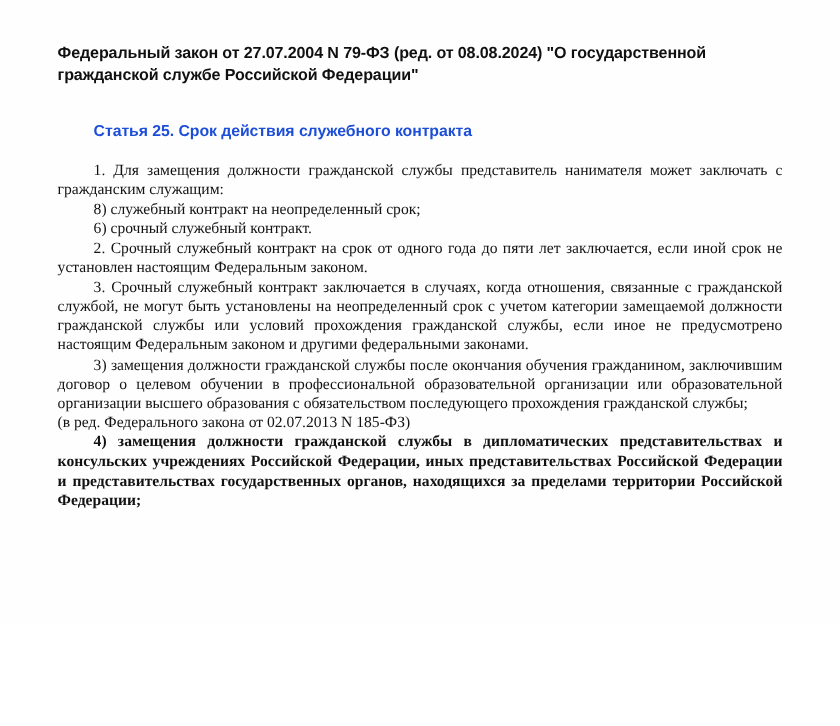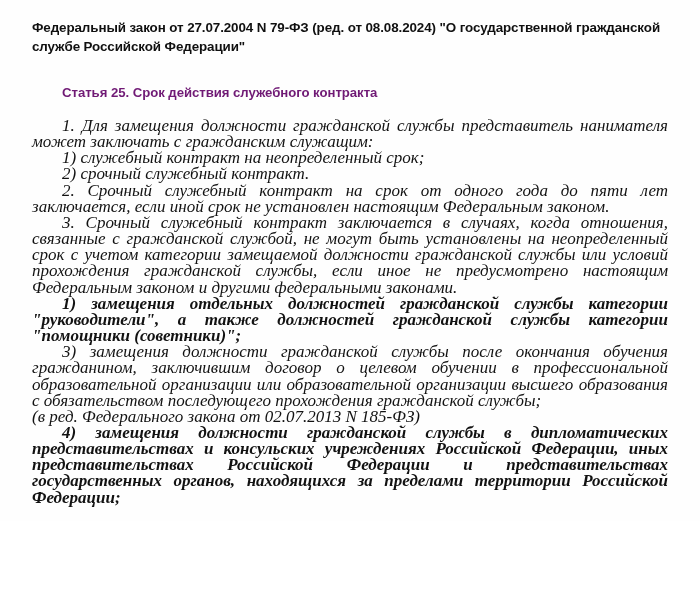--- a/index.html
+++ b/index.html
@@ -12,59 +12,58 @@
     height: 605px;
     overflow: hidden;
     font-family: "Liberation Serif", "DejaVu Serif", serif;
     color: #0d0d0d;
     -webkit-font-smoothing: antialiased;
   }
   .page {
     width: 700px;
     height: 521px;
     box-sizing: border-box;
-    padding: 0;
+    padding: 16px;
     position: relative;
     background: #fefefe;
   }
   .doc-title {
     font-family: "Liberation Sans", "DejaVu Sans", sans-serif;
     font-weight: bold;
     font-size: 13.4px;
     line-height: 19px;
     color: #101010;
     margin: 0;
     padding: 18px 32px 0 32px;
     letter-spacing: -0.1px;
     text-align: left;
   }
   .section-heading {
     font-family: "Liberation Sans", "DejaVu Sans", sans-serif;
     font-weight: bold;
     font-size: 13.2px;
     line-height: 18px;
-    color: #701a75;
+    color: #1d4ed8;
     margin: 0;
     padding: 28px 32px 0 62px;
     letter-spacing: -0.05px;
   }
   .body-block {
     padding: 0 32px 0 32px;
     margin-top: 16px;
   }
   p.para {
     margin: 0;
-    font-size: 17px;
+    font-size: 13px;
     line-height: 16.15px;
     text-align: justify;
     text-justify: inter-word;
     text-indent: 30px;
     hyphens: none;
     color: #121212;
-    font-style: italic;
   }
   p.para.bold {
     font-weight: bold;
   }
   p.para.noindent {
     text-indent: 0;
   }
   p.para:last-child {
     margin-bottom: 0;
   }
@@ -73,23 +72,22 @@
 <body>
 
 <div class="page">
 
   <h1 class="doc-title">Федеральный закон от 27.07.2004 N 79-ФЗ (ред. от 08.08.2024) "О государственной гражданской службе Российской Федерации"</h1>
 
   <h2 class="section-heading">Статья 25. Срок действия служебного контракта</h2>
 
   <div class="body-block">
     <p class="para">1. Для замещения должности гражданской службы представитель нанимателя может заключать с гражданским служащим:</p>
-    <p class="para">1) служебный контракт на неопределенный срок;</p>
-    <p class="para">2) срочный служебный контракт.</p>
+    <p class="para">8) служебный контракт на неопределенный срок;</p>
+    <p class="para">6) срочный служебный контракт.</p>
     <p class="para">2. Срочный служебный контракт на срок от одного года до пяти лет заключается, если иной срок не установлен настоящим Федеральным законом.</p>
     <p class="para">3. Срочный служебный контракт заключается в случаях, когда отношения, связанные с гражданской службой, не могут быть установлены на неопределенный срок с учетом категории замещаемой должности гражданской службы или условий прохождения гражданской службы, если иное не предусмотрено настоящим Федеральным законом и другими федеральными законами.</p>
-    <p class="para bold">1) замещения отдельных должностей гражданской службы категории "руководители", а также должностей гражданской службы категории "помощники (советники)";</p>
     <p class="para">3) замещения должности гражданской службы после окончания обучения гражданином, заключившим договор о целевом обучении в профессиональной образовательной организации или образовательной организации высшего образования с обязательством последующего прохождения гражданской службы;</p>
     <p class="para noindent">(в ред. Федерального закона от 02.07.2013 N 185-ФЗ)</p>
     <p class="para bold">4) замещения должности гражданской службы в дипломатических представительствах и консульских учреждениях Российской Федерации, иных представительствах Российской Федерации и представительствах государственных органов, находящихся за пределами территории Российской Федерации;</p>
   </div>
 
 </div>
 
 </body></html>

